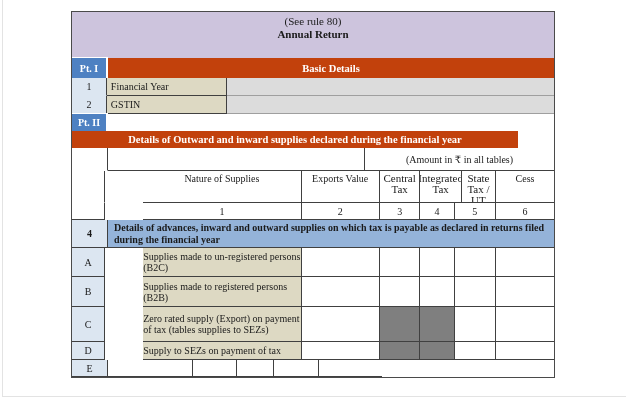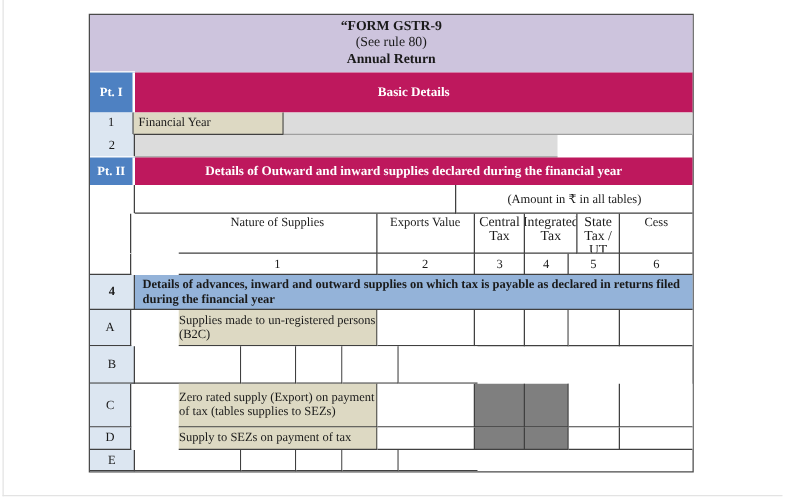--- a/index.html
+++ b/index.html
@@ -12,35 +12,35 @@
              border:1px solid #4a4a4a;background:#fff;}
   .row{display:flex;width:482px;}
   .cell{box-sizing:border-box;display:flex;align-items:center;overflow:hidden;
         border-right:1px solid #404040;border-bottom:1px solid #404040;}
   .cell.last{border-right:none;}
 
   
   .w-num{width:36px;} .w-label1{width:124px;} .w-val{width:338px;}
   .w-label2{width:172px;margin-left:38px;} .w-tax{width:85px;} .w-c3{width:44px;}
   .w-c4{width:37px;} .w-c5{width:45px;} .w-c6{width:63px;}
-  .w-bar{width:446px;} .w-amtL{width:257px;} .w-amtR{width:189px;} .h-bar{height:32px;} .h-basic{height:18px;}
-  .h-pt2{height:22px;} .h-amount{height:23px;} .h-heads{height:32px;}
+  .w-bar{width:446px;} .w-amtL{width:257px;} .w-amtR{width:189px;} .h-bar{height:20px;} .h-basic{height:18px;}
+  .h-pt2{height:34px;flex-direction:column;} .h-amount{height:23px;} .h-heads{height:32px;}
   .h-nums{height:17px;} .h-r4{height:28px;}
   .h-A{height:29px;} .h-B{height:30px;} .h-C{height:35px;} .h-D{height:18px;} .h-E{height:17px;}
 
   
   .titleband{width:482px;height:46px;background:#cdc4dd;text-align:center;
              padding-top:3px;box-sizing:border-box;line-height:13px;font-size:11px;}
   .titleband .b{font-weight:bold;}
 
   
   .pt-cell{background:#4e81c2;color:#fff;font-weight:bold;font-size:10px;
            justify-content:center;border-right:2px solid #fff;border-bottom:none;
            box-shadow:0 -1px 0 0 #ffffff,0 1px 0 0 #ffffff;}
-  .bar-cell{background:#be185d;color:#fff;font-weight:bold;font-size:10.5px;
+  .bar-cell{background:#c2410c;color:#fff;font-weight:bold;font-size:10.5px;
             justify-content:center;border-right:none;border-bottom:none;text-align:center;}
 
   
   .numcell{background:#dce6f1;justify-content:center;font-size:10px;
            border-bottom-color:#dce6f1;}
   .labelcell{background:#ddd9c3;font-size:10px;padding:0 4px;line-height:11px;}
   .valcell{background:#dcdcdc;border-bottom:1px solid #9f9f9f;border-right:none;}
 
   
   .spacer{border-bottom-color:transparent;background:#fff;}
@@ -65,37 +65,37 @@
 </head>
 <body>
 
 <div class="canvas">
   <div class="edge-left"></div>
   <div class="edge-bottom"></div>
 
   <div class="formtable">
 
     <div class="titleband">
-      <div class="b">“FORM GSTR-9</div>
       <div>(See rule 80)</div>
       <div class="b">Annual Return</div>
     </div>
 
     <div class="row h-bar">
       <div class="cell w-num h-bar pt-cell">Pt. I</div>
       <div class="cell w-bar h-bar bar-cell last">Basic Details</div>
     </div>
 
     <div class="row h-basic">
       <div class="cell w-num h-basic numcell">1</div>
       <div class="cell w-label1 h-basic labelcell">Financial Year</div>
       <div class="cell w-val h-basic valcell"></div>
     </div>
     <div class="row h-basic">
       <div class="cell w-num h-basic numcell">2</div>
+      <div class="cell w-label1 h-basic labelcell">GSTIN</div>
       <div class="cell w-val h-basic valcell"></div>
     </div>
 
     <div class="row h-pt2">
       <div class="cell w-num h-pt2 pt-cell">Pt. II</div>
       <div class="cell w-bar h-pt2 bar-cell last">Details of Outward and inward supplies declared during the financial year</div>
     </div>
 
     <div class="row h-amount">
       <div class="cell w-num h-amount spacer"></div>
@@ -133,20 +133,21 @@
       <div class="cell w-label2 h-A itemlabel">Supplies made to un-registered persons (B2C)</div>
       <div class="cell w-tax h-A datacell"></div>
       <div class="cell w-c3 h-A datacell"></div>
       <div class="cell w-c4 h-A datacell"></div>
       <div class="cell w-c5 h-A datacell"></div>
       <div class="cell w-c6 h-A datacell last"></div>
     </div>
 
     <div class="row h-B">
       <div class="cell w-num h-B lettercell">B</div>
+      <div class="cell w-label2 h-B itemlabel">Supplies made to registered persons (B2B)</div>
       <div class="cell w-tax h-B datacell"></div>
       <div class="cell w-c3 h-B datacell"></div>
       <div class="cell w-c4 h-B datacell"></div>
       <div class="cell w-c5 h-B datacell"></div>
       <div class="cell w-c6 h-B datacell last"></div>
     </div>
 
     <div class="row h-C">
       <div class="cell w-num h-C lettercell">C</div>
       <div class="cell w-label2 h-C itemlabel">Zero rated supply (Export) on payment of tax (tables supplies to SEZs)</div>

